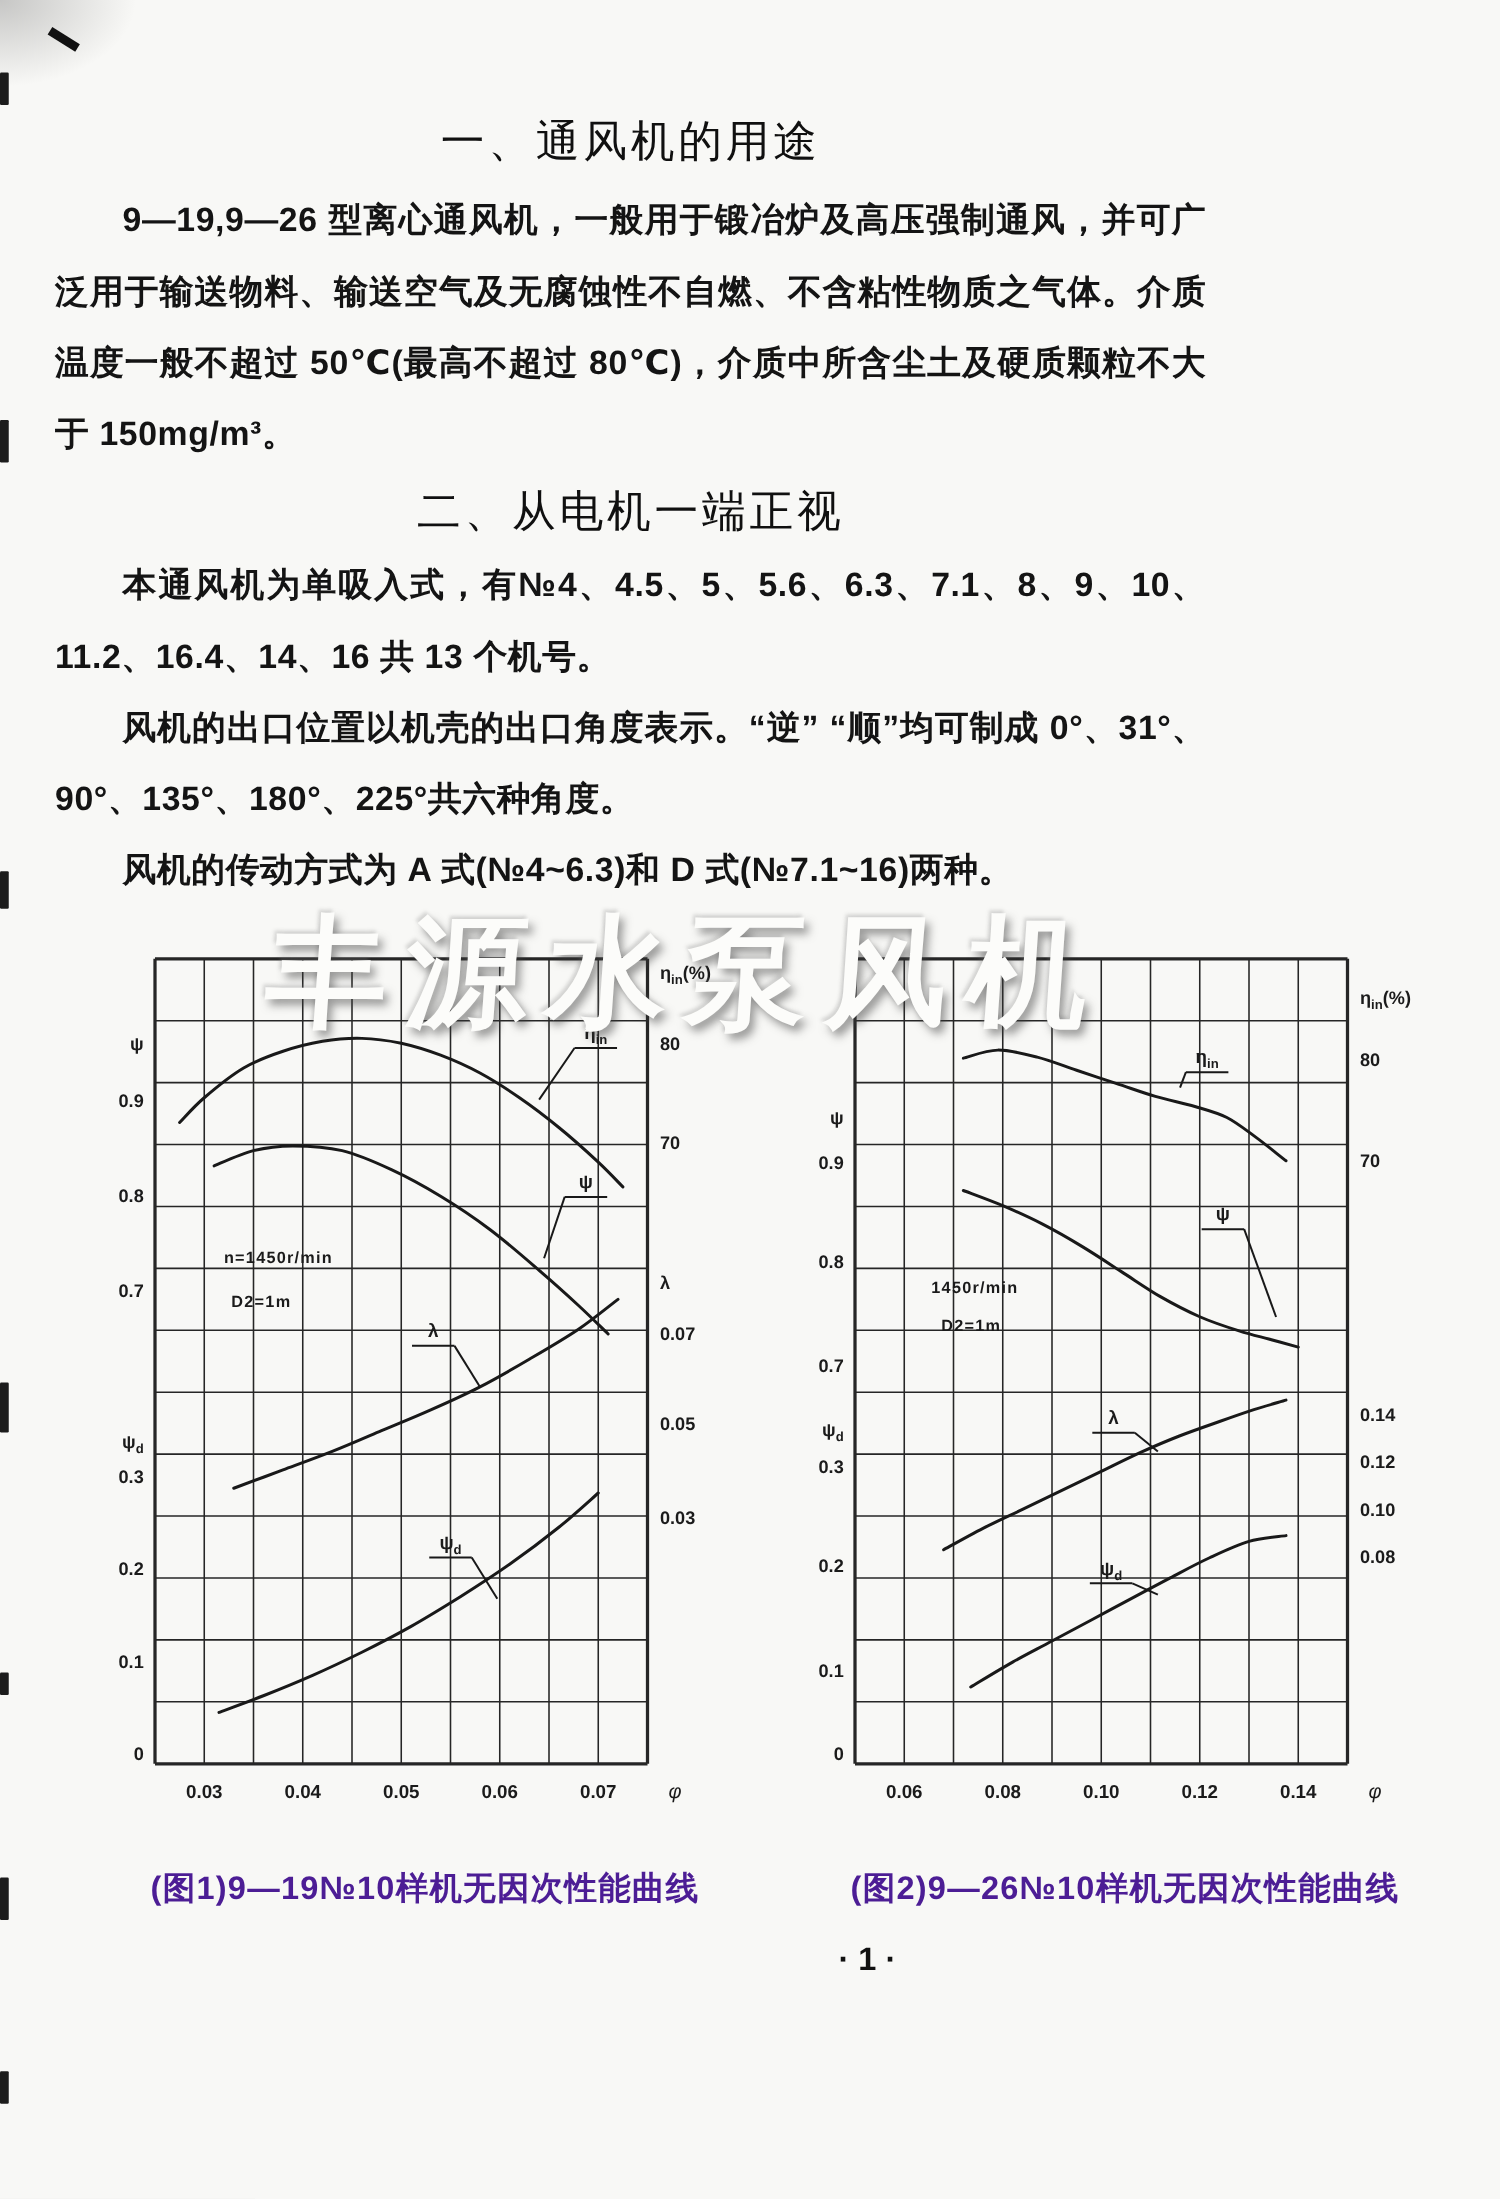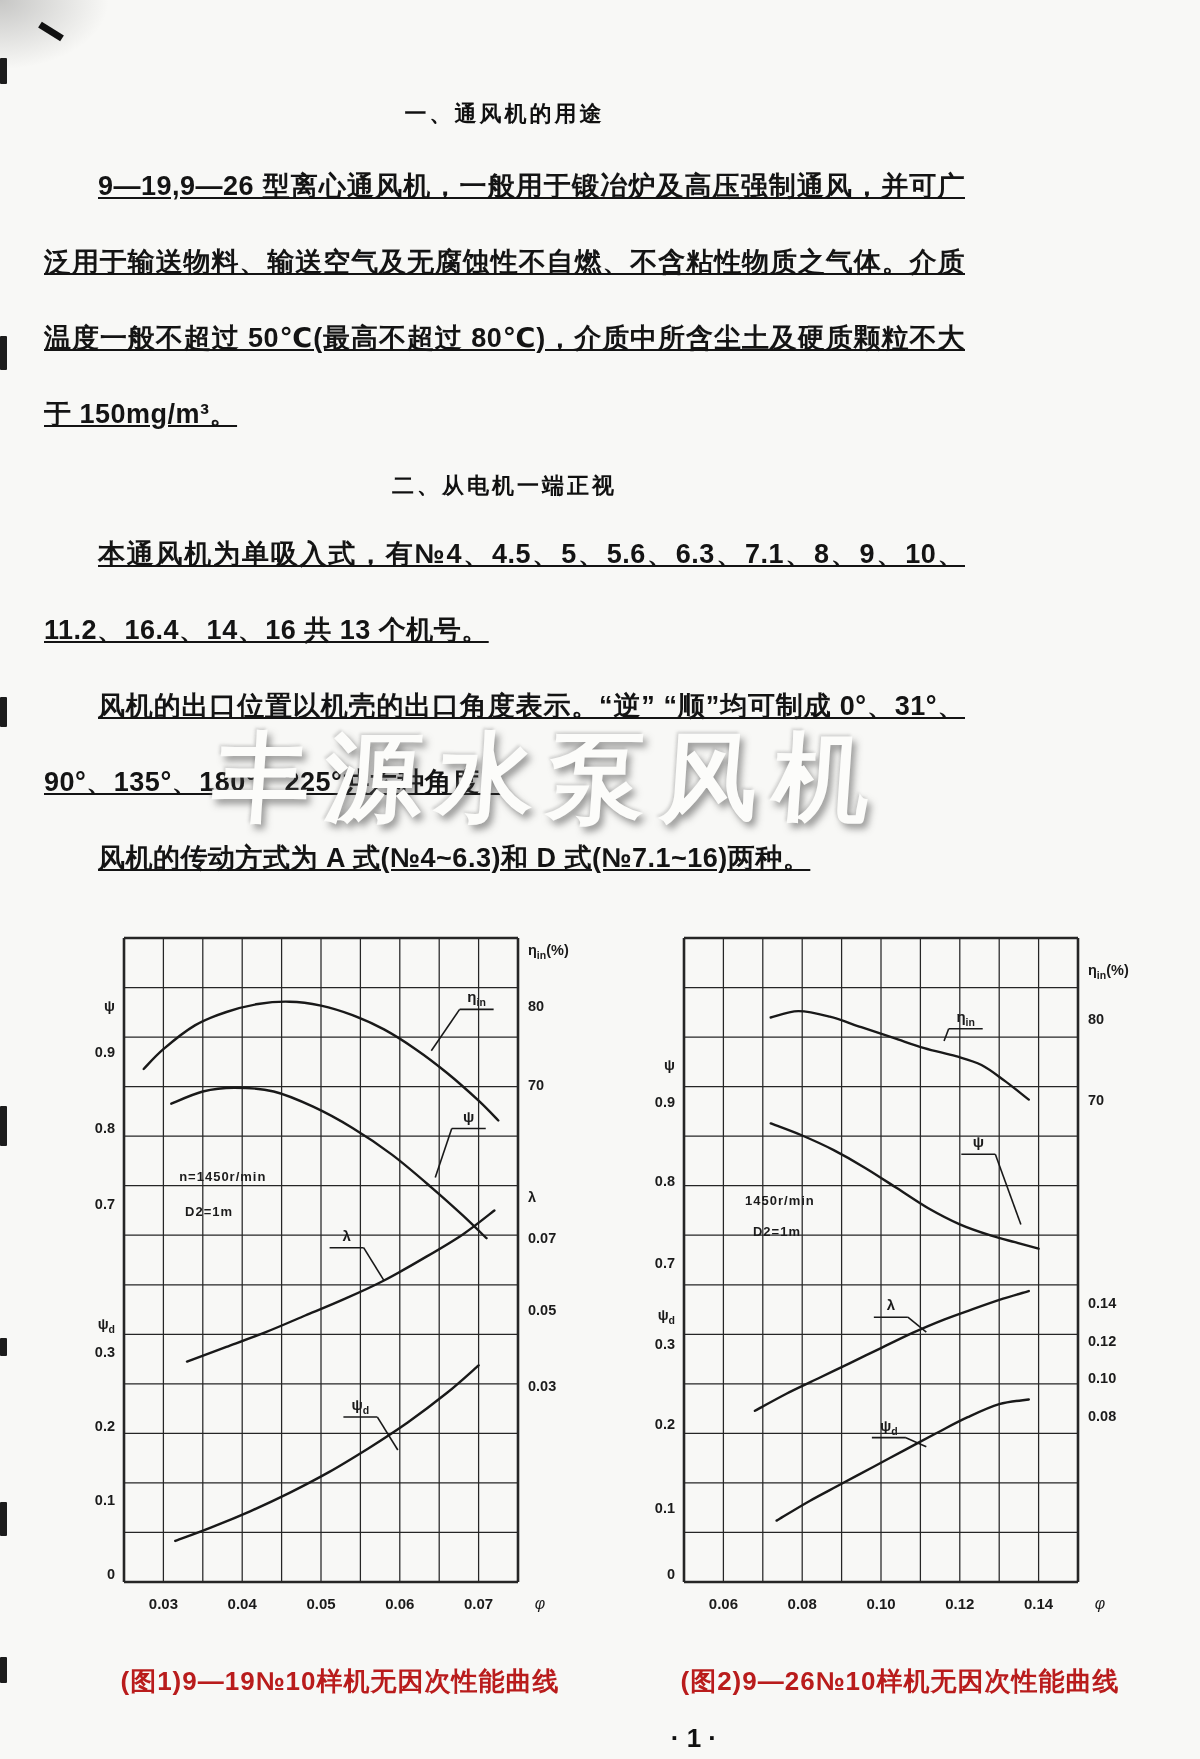--- a/index.html
+++ b/index.html
@@ -19,44 +19,44 @@
     position:absolute;top:0;left:0;width:110px;height:70px;
     background:radial-gradient(ellipse at top left, rgba(70,70,70,.28), transparent 70%);
   }
   .edge-mark{position:absolute;left:0;width:7px;background:#1c1c1c;border-radius:1px;}
   .corner-tick{position:absolute;top:28px;left:38px;width:26px;height:7px;background:#111;transform:rotate(32deg);}
   .content{
     position:relative;z-index:2;
     padding:94px 235px 0 44px;
   }
   h1.sec{
-    font-size:22px;font-weight:700;letter-spacing:3px;
+    font-size:35px;font-weight:400;letter-spacing:3px;
     text-align:center;margin:0 0 14px 0;line-height:40px;color:#101010;
   }
   h1.sec2{margin-top:14px;margin-bottom:10px;}
   p.body-par{
-    font-size:27px;font-weight:600;line-height:76px;letter-spacing:.5px;
-    text-align:justify;text-indent:2em;margin:0;color:#141414;text-decoration:underline;
+    font-size:27px;font-weight:600;line-height:57px;letter-spacing:.5px;
+    text-align:justify;text-indent:2em;margin:0;color:#141414;
   }
   .watermark{
     position:absolute;top:714px;left:213px;z-index:6;
     font-size:97px;font-weight:700;letter-spacing:15px;white-space:nowrap;
     color:#fcfcfa;
     text-shadow:4px 5px 7px rgba(60,60,60,.5), -2px -2px 3px rgba(130,130,130,.28);
     transform:skewX(-4deg);
     pointer-events:none;
   }
   .figures{
     display:flex;justify-content:space-between;
     padding:0 24px 0 16px;margin-top:26px;
   }
   figure{margin:0;width:560px;}
   figcaption{
     font-size:26px;font-weight:700;letter-spacing:1px;
-    text-align:center;margin-top:22px;color:#b91c1c;
+    text-align:center;margin-top:22px;color:#4c1d95;
   }
   .pageno{
     font-size:26px;font-weight:700;text-align:right;
     padding-right:248px;margin-top:24px;color:#101010;
   }
   svg.chart{display:block;}
   svg.chart text{fill:#1b1b1b;}
 </style>
 </head>
 <body>

